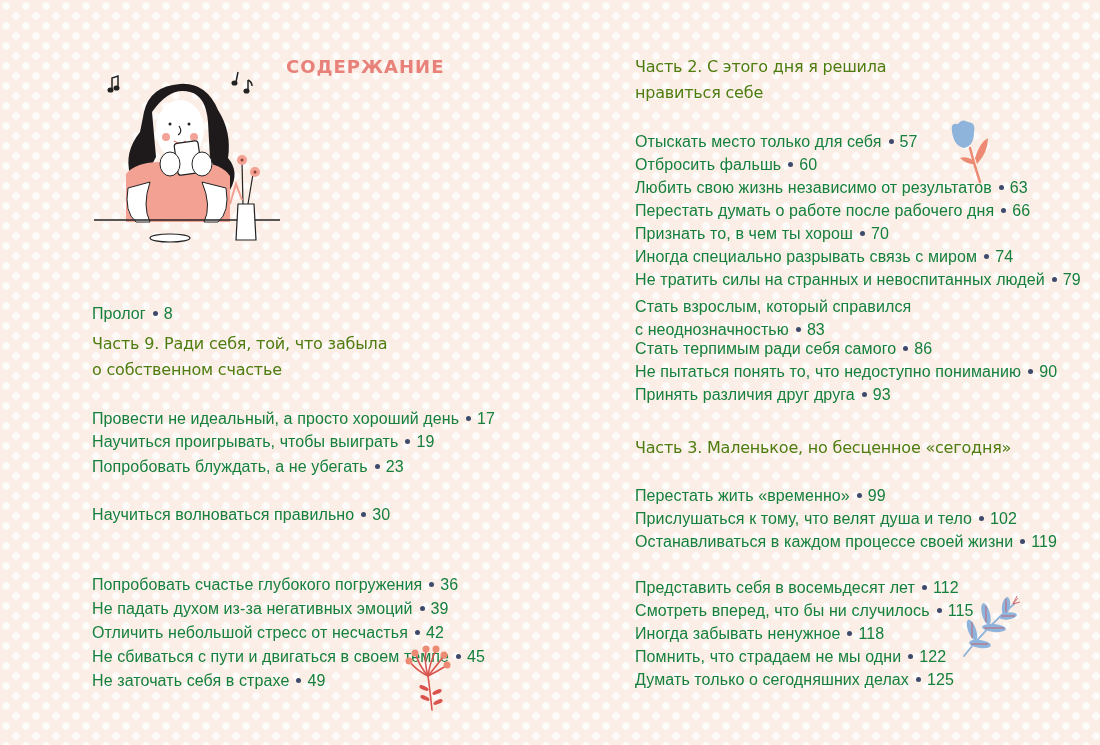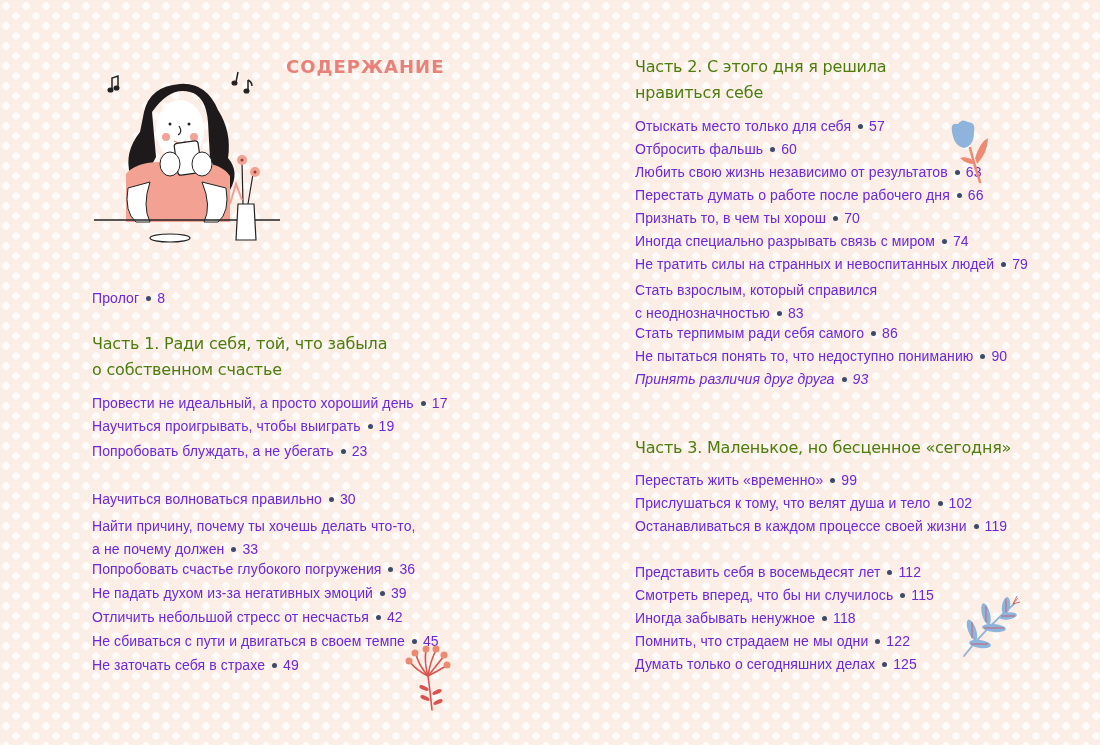--- a/index.html
+++ b/index.html
@@ -22,22 +22,22 @@
     position: absolute; left: 286px; top: 56px;
     font-family: "DejaVu Sans", sans-serif; font-weight: bold;
     font-size: 18px; letter-spacing: 1px; color: #e8817a;
   }
   .part-heading {
     position: absolute; color: #4d7c0f;
     font-family: "DejaVu Sans", sans-serif; font-size: 16px; line-height: 26px;
     letter-spacing: -0.2px;
   }
   .entry {
-    position: absolute; font-size: 14px; line-height: 16px; white-space: nowrap;
-    color: #6d28d9; letter-spacing: 0.1px;
+    position: absolute; font-size: 16px; line-height: 16px; white-space: nowrap;
+    color: #15803d; letter-spacing: 0.1px; margin-top: 16px;
   }
   .entry .bullet {
     display: inline-block; width: 5px; height: 5px; border-radius: 50%;
     background: #3d4a6b; vertical-align: middle; margin: 0 6px 2px 7px;
   }
   .illustration { position: absolute; }
 </style>
 </head>
 <body>
 
@@ -91,32 +91,28 @@
     <path d="M140 142 L146 122 L152 138" fill="none" stroke="#f2a193" stroke-width="2"></path>
   </svg>
 
   <div class="toc-title">СОДЕРЖАНИЕ</div>
 
   <div class="entry" style="left:92px; top:290px;">
     <span>Пролог</span><span class="bullet"></span><span>8</span>
   </div>
 
   <div class="part-heading" style="left:92px; top:331px;">
-    <div>Часть 1. Ради себя, той, что забыла</div>
+    <div>Часть 9. Ради себя, той, что забыла</div>
     <div>о собственном счастье</div>
   </div>
 
   <div class="entry" style="left:92px; top:395px;"><span>Провести не идеальный, а просто хороший день</span><span class="bullet"></span><span>17</span></div>
   <div class="entry" style="left:92px; top:418px;"><span>Научиться проигрывать, чтобы выиграть</span><span class="bullet"></span><span>19</span></div>
   <div class="entry" style="left:92px; top:443px;"><span>Попробовать блуждать, а не убегать</span><span class="bullet"></span><span>23</span></div>
   <div class="entry" style="left:92px; top:491px;"><span>Научиться волноваться правильно</span><span class="bullet"></span><span>30</span></div>
-  <div class="entry" style="left:92px; top:515px; line-height:23px;">
-    <div>Найти причину, почему ты хочешь делать что-то,</div>
-    <div><span>а не почему должен</span><span class="bullet"></span><span>33</span></div>
-  </div>
   <div class="entry" style="left:92px; top:561px;"><span>Попробовать счастье глубокого погружения</span><span class="bullet"></span><span>36</span></div>
   <div class="entry" style="left:92px; top:585px;"><span>Не падать духом из-за негативных эмоций</span><span class="bullet"></span><span>39</span></div>
   <div class="entry" style="left:92px; top:609px;"><span>Отличить небольшой стресс от несчастья</span><span class="bullet"></span><span>42</span></div>
   <div class="entry" style="left:92px; top:633px;"><span>Не сбиваться с пути и двигаться в своем темпе</span><span class="bullet"></span><span>45</span></div>
   <div class="entry" style="left:92px; top:657px;"><span>Не заточать себя в страхе</span><span class="bullet"></span><span>49</span></div>
 
   <svg class="illustration" style="left:402px; top:640px;" width="50" height="72" viewBox="0 0 50 72">
     <g stroke="#d9544f" stroke-width="1.6" fill="none" stroke-linecap="round">
       <path d="M30 70 Q28 50 26 36"></path>
       <path d="M26 36 Q14 30 8 22"></path>
@@ -156,21 +152,21 @@
   <div class="entry" style="left:85px; top:187px;text-align:center;"><span>Перестать думать о работе после рабочего дня</span><span class="bullet"></span><span>66</span></div>
   <div class="entry" style="left:85px; top:210px;"><span>Признать то, в чем ты хорош</span><span class="bullet"></span><span>70</span></div>
   <div class="entry" style="left:85px; top:233px;"><span>Иногда специально разрывать связь с миром</span><span class="bullet"></span><span>74</span></div>
   <div class="entry" style="left:85px; top:256px;"><span>Не тратить силы на странных и невоспитанных людей</span><span class="bullet"></span><span>79</span></div>
   <div class="entry" style="left:85px; top:279px; line-height:23px;">
     <div>Стать взрослым, который справился</div>
     <div><span>с неоднозначностью</span><span class="bullet"></span><span>83</span></div>
   </div>
   <div class="entry" style="left:85px; top:325px;"><span>Стать терпимым ради себя самого</span><span class="bullet"></span><span>86</span></div>
   <div class="entry" style="left:85px; top:348px;"><span>Не пытаться понять то, что недоступно пониманию</span><span class="bullet"></span><span>90</span></div>
-  <div class="entry" style="left:85px; top:371px;font-style:italic;"><span>Принять различия друг друга</span><span class="bullet"></span><span>93</span></div>
+  <div class="entry" style="left:85px; top:371px;"><span>Принять различия друг друга</span><span class="bullet"></span><span>93</span></div>
 
   <svg class="illustration" style="left:396px; top:118px;" width="46" height="66" viewBox="0 0 46 66">
     <path d="M24 30 Q28 46 34 64" stroke="#ec8a73" stroke-width="2.5" fill="none" stroke-linecap="round"></path>
     <path d="M27 42 Q20 38 14 40 Q20 46 28 46 Z" fill="#ec8a73"></path>
     <path d="M29 40 Q34 24 42 20 Q42 34 31 46 Z" fill="#ec8a73"></path>
     <path d="M6 14 Q4 4 12 6 Q16 0 22 4 Q30 4 28 14 Q28 28 18 30 Q8 28 6 14 Z" fill="#8fb4dc"></path>
   </svg>
 
   <div class="part-heading" style="left:85px; top:435px;">
     <div>Часть 3. Маленькое, но бесценное «сегодня»</div>

